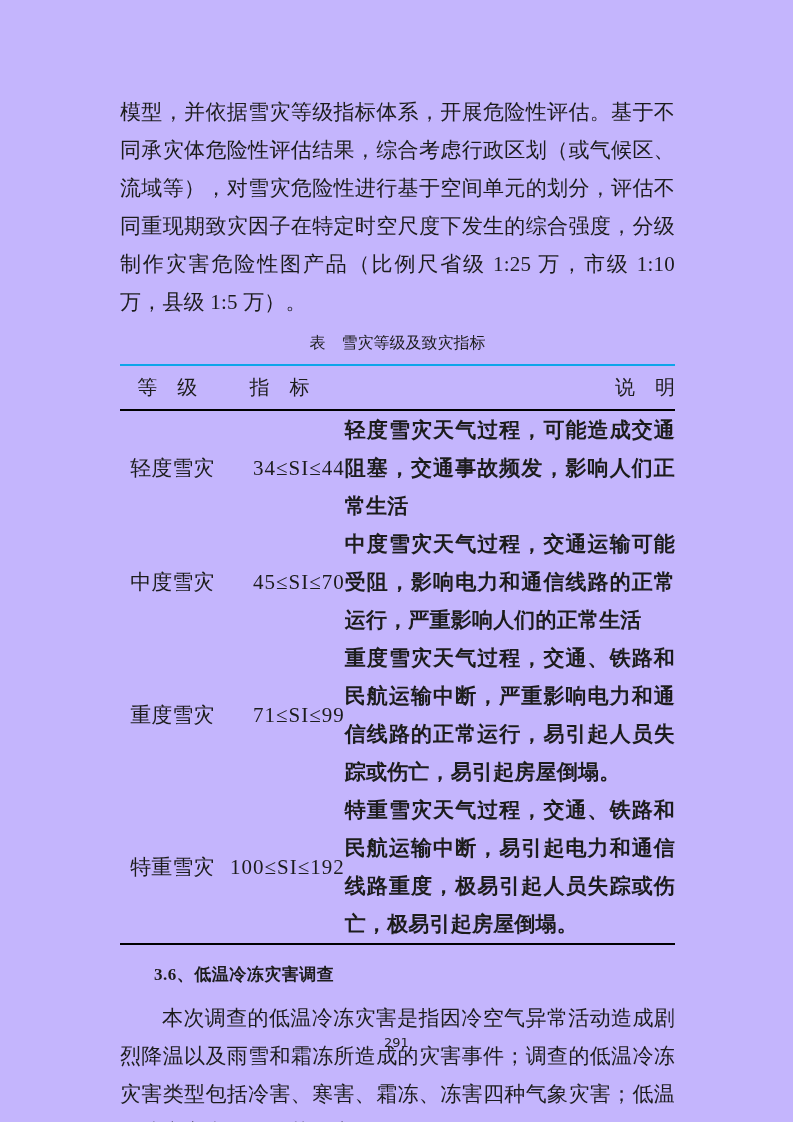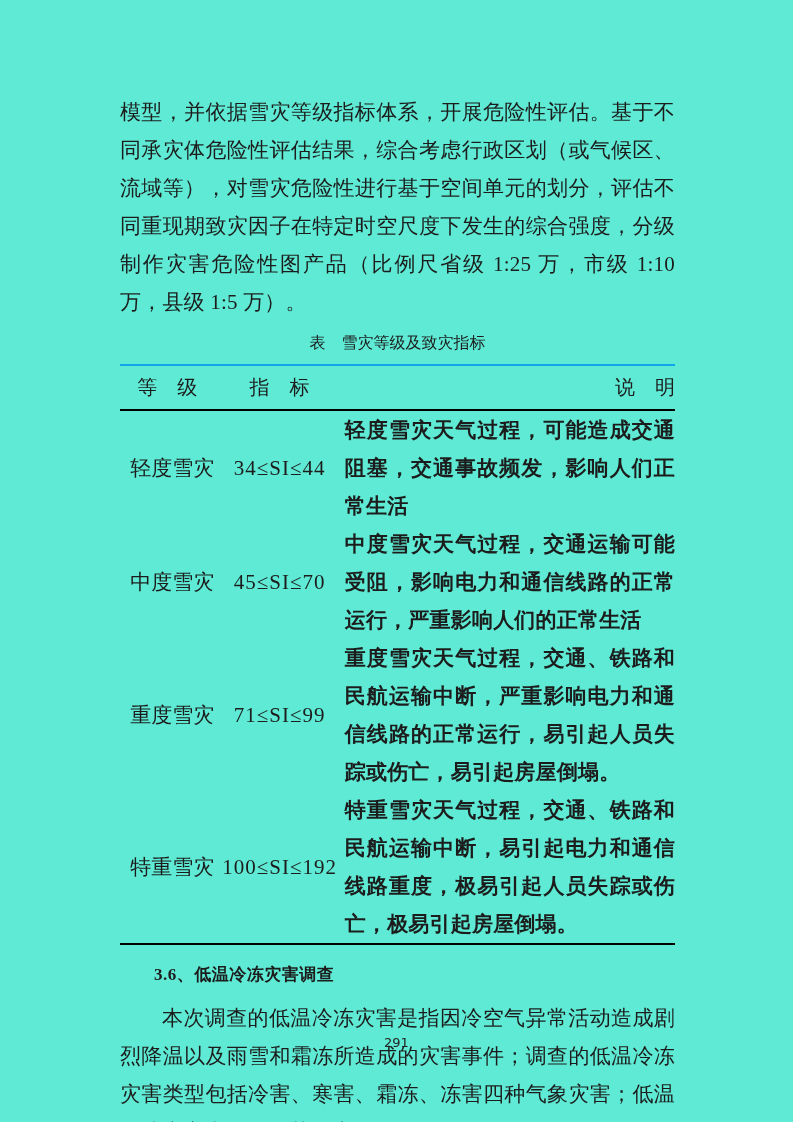--- a/index.html
+++ b/index.html
@@ -8,21 +8,21 @@
     width: 793px;
     height: 1122px;
     position: relative;
     overflow: hidden;
     font-family: "Liberation Serif", "DejaVu Serif", serif;
     color: #1c1c1c;
   }
   .page {
     position: absolute;
     inset: 0;
-    background: #5eead4;
+    background: #c4b5fd;
   }
   .content {
     padding: 93px 118px 0 120px;
   }
   .body-text {
     font-size: 21px;
     line-height: 38px;
     text-align: justify;
     letter-spacing: 0.2px;
   }
@@ -54,21 +54,21 @@
   table.data-table th.col-description { width: 59.5%; text-align: right; }
   table.data-table td {
     font-size: 21px;
     vertical-align: middle;
   }
   td.cell-level {
     text-align: right;
     white-space: nowrap;
   }
   td.cell-indicator {
-    text-align: center;
+    text-align: right;
     white-space: nowrap;
     letter-spacing: 1px;
   }
   td.cell-description {
     text-align: justify;
     line-height: 38px;
     letter-spacing: 0.2px;
     font-weight: bold;
   }
   .section-heading {

